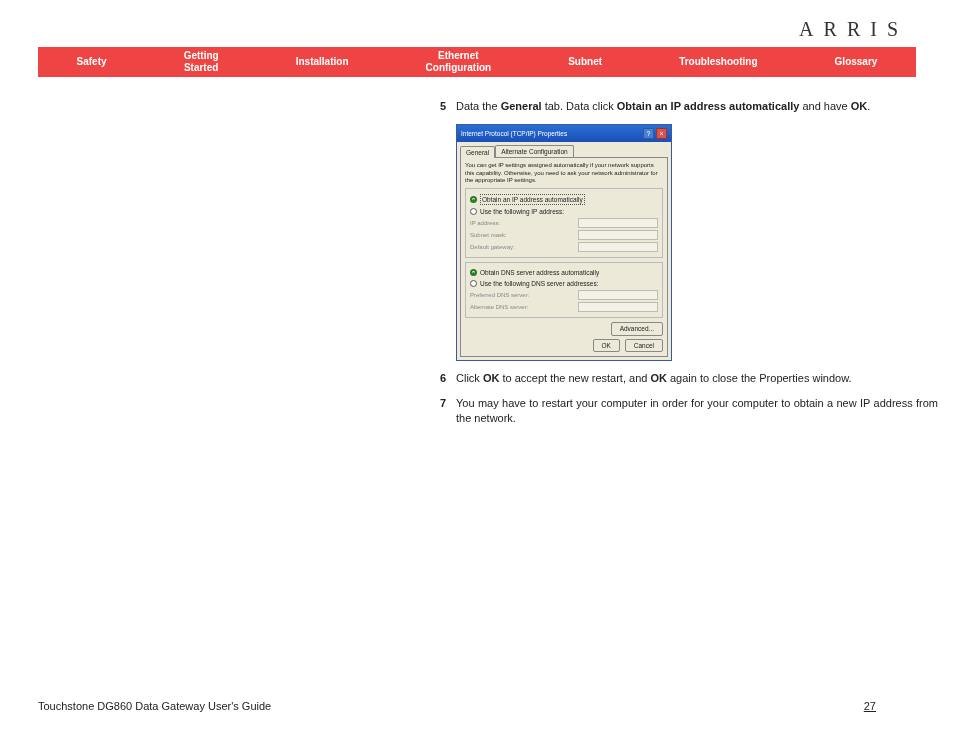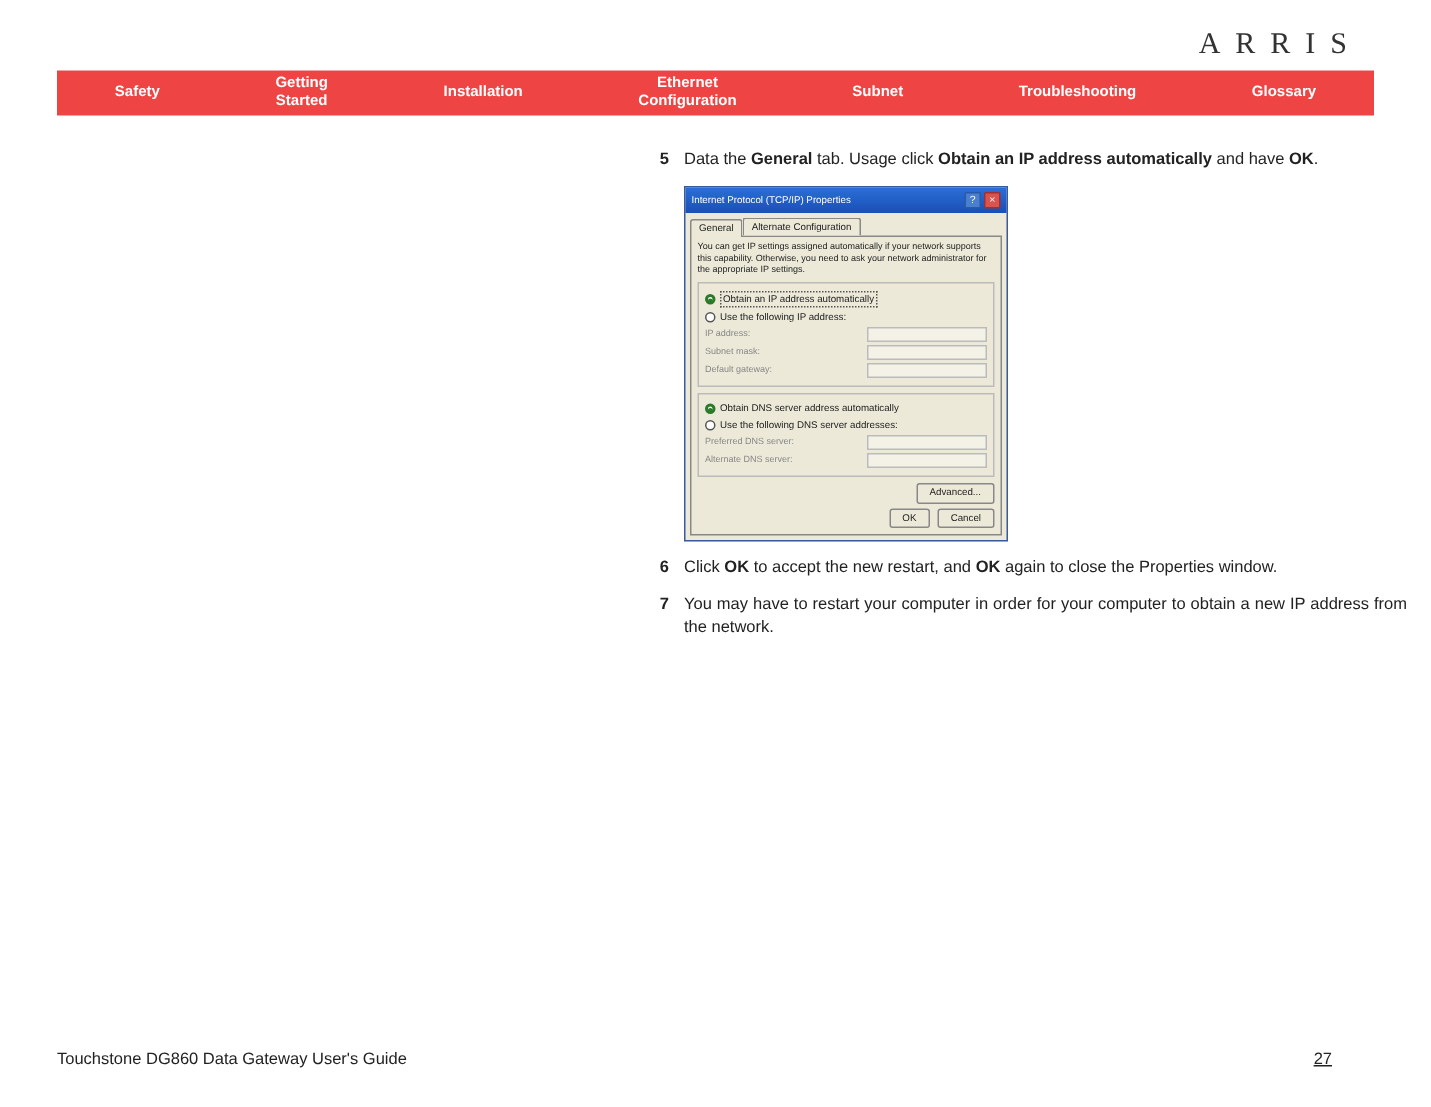--- a/index.html
+++ b/index.html
@@ -147,21 +147,21 @@
     bottom: 26px;
     left: 38px;
     right: 38px;
     display:flex;
     justify-content:flex-start;
     font-size:11px;
     color:#222;
   }
   .footer .page-num {
     position:absolute;
-    right: 28px;
+    right: 40px;
     text-decoration: underline;
   }
 </style>
 </head>
 <body>
 
 <div class="page">
   <div class="brand">ARRIS</div>
 
   <div class="navbar">
@@ -172,21 +172,21 @@
     <div class="nav-item">Subnet</div>
     <div class="nav-item">Troubleshooting</div>
     <div class="nav-item">Glossary</div>
   </div>
 
   <div class="content">
 
     <div class="step">
       <div class="step-num">5</div>
       <div class="step-text">
-        <span>Data the </span><b>General</b><span> tab. Usage click </span><b>Obtain an IP address automatically</b><span> and have </span><b>OK</b><span>.</span>
+        <span>Data the </span><b>General</b><span> tab. Data click </span><b>Obtain an IP address automatically</b><span> and have </span><b>OK</b><span>.</span>
       </div>
     </div>
 
     <div class="dialog-wrap">
       <div class="dialog">
         <div class="dlg-title">
           <span>Internet Protocol (TCP/IP) Properties</span>
           <span class="dlg-title-btns">
             <span class="dlg-title-btn help">?</span>
             <span class="dlg-title-btn">×</span>

